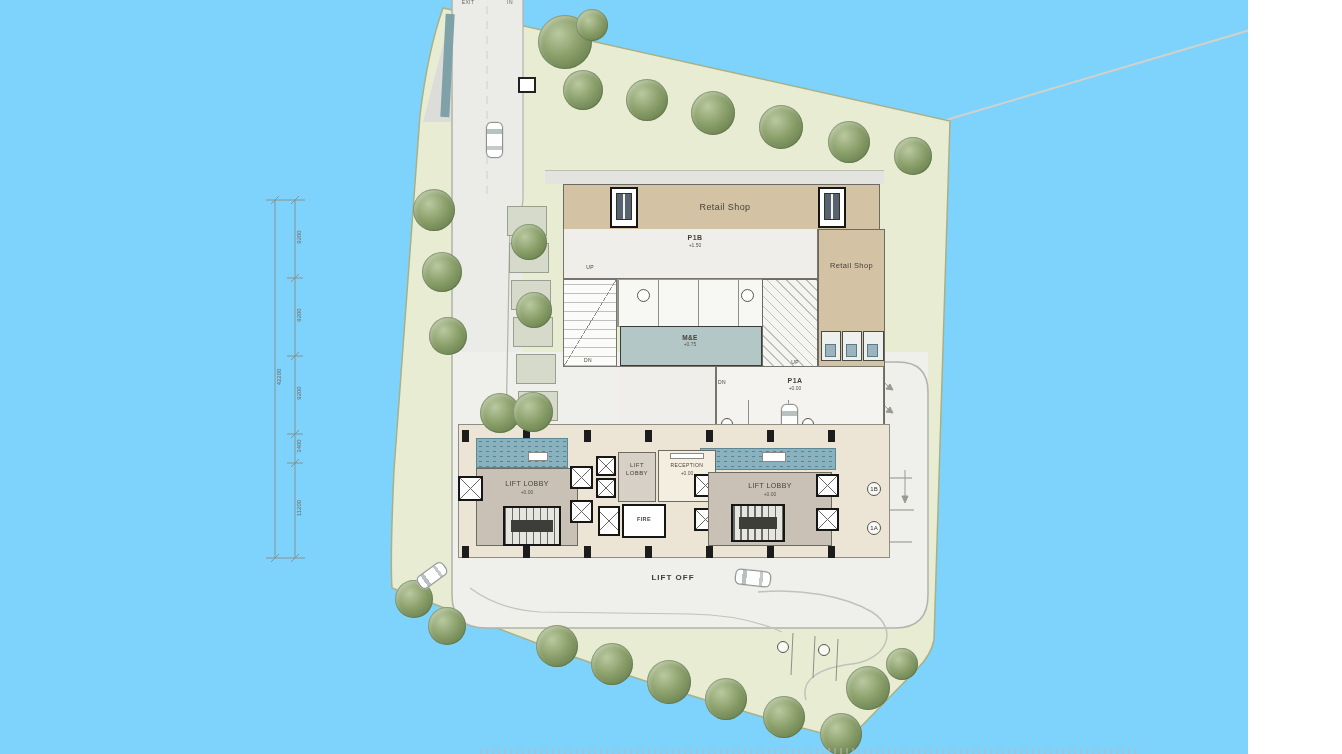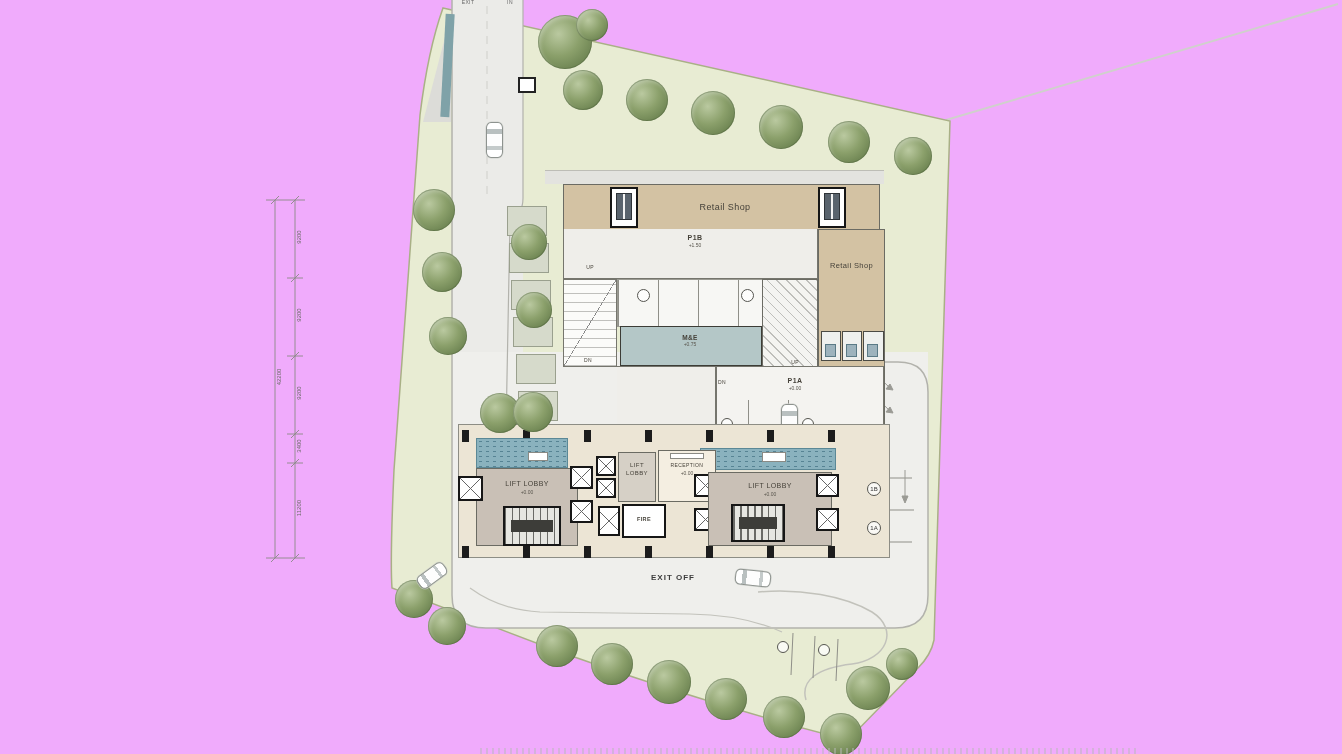--- a/index.html
+++ b/index.html
@@ -1,16 +1,16 @@
 <!DOCTYPE html>
 <html><head>
 <meta charset="utf-8">
 <style>
   html,body{margin:0;padding:0;background:#fff;}
-  .canvas{position:relative;width:1342px;height:754px;background:#f0abfc;overflow:hidden;
+  .canvas{position:relative;width:1248px;height:754px;background:#7dd3fc;overflow:hidden;
           font-family:"Liberation Sans","DejaVu Sans",sans-serif;}
   .abs{position:absolute;box-sizing:border-box;}
   svg{position:absolute;left:0;top:0;}
 
   
   .stripes{background:repeating-linear-gradient(90deg,#cdd7ae 0 16px,#ecead9 16px 28px,#9eb37e 28px 46px,
            #e2e0cf 46px 60px,#f4f2e8 60px 76px,#b6c492 76px 96px,#dfe3c7 96px 110px);
            clip-path:polygon(540px 50px,950px 122px,941px 465px,884px 465px,884px 184px,545px 184px);}
   .sidewalk{background:#e3e3df;border-top:1px solid #bdbdb6;}
 
@@ -261,21 +261,21 @@
   <div class="tree" style="left:820px;top:713px;width:42px;height:42px;"></div>
   <div class="tree" style="left:846px;top:666px;width:44px;height:44px;"></div>
   <div class="tree" style="left:886px;top:648px;width:32px;height:32px;"></div>
 
   <div class="abs car" style="left:486px;top:122px;width:17px;height:36px;"></div>
   <div class="abs car" style="left:735px;top:570px;width:36px;height:16px;transform:rotate(6deg);background:linear-gradient(90deg,#fff 0 18%,#b9c0c0 18% 31%,#fdfdfd 31% 69%,#c4caca 69% 79%,#fff 79%);"></div>
   <div class="abs car" style="left:416px;top:568px;width:32px;height:15px;transform:rotate(-36deg);background:linear-gradient(90deg,#fff 0 18%,#b9c0c0 18% 31%,#fdfdfd 31% 69%,#c4caca 69% 79%,#fff 79%);"></div>
 
   <div class="rlabel" style="left:455px;top:0px;width:26px;font-size:5px;color:#666;">EXIT</div>
   <div class="rlabel" style="left:500px;top:0px;width:20px;font-size:5px;color:#666;">IN</div>
-  <div class="rlabel" style="left:613px;top:573px;width:120px;font-size:8px;font-weight:bold;color:#3c3c3c;letter-spacing:1px;">EXIT OFF</div>
+  <div class="rlabel" style="left:613px;top:573px;width:120px;font-size:8px;font-weight:bold;color:#3c3c3c;letter-spacing:1px;">LIFT OFF</div>
 
   <div class="dimlabel" style="left:269px;top:234px;">9200</div>
   <div class="dimlabel" style="left:269px;top:312px;">9200</div>
   <div class="dimlabel" style="left:269px;top:390px;">9200</div>
   <div class="dimlabel" style="left:269px;top:443px;">3400</div>
   <div class="dimlabel" style="left:269px;top:505px;">11200</div>
   <div class="dimlabel" style="left:249px;top:374px;">42200</div>
 
   <div class="abs caption-remnant" style="left:480px;top:748px;width:660px;height:6px;"></div>
 

